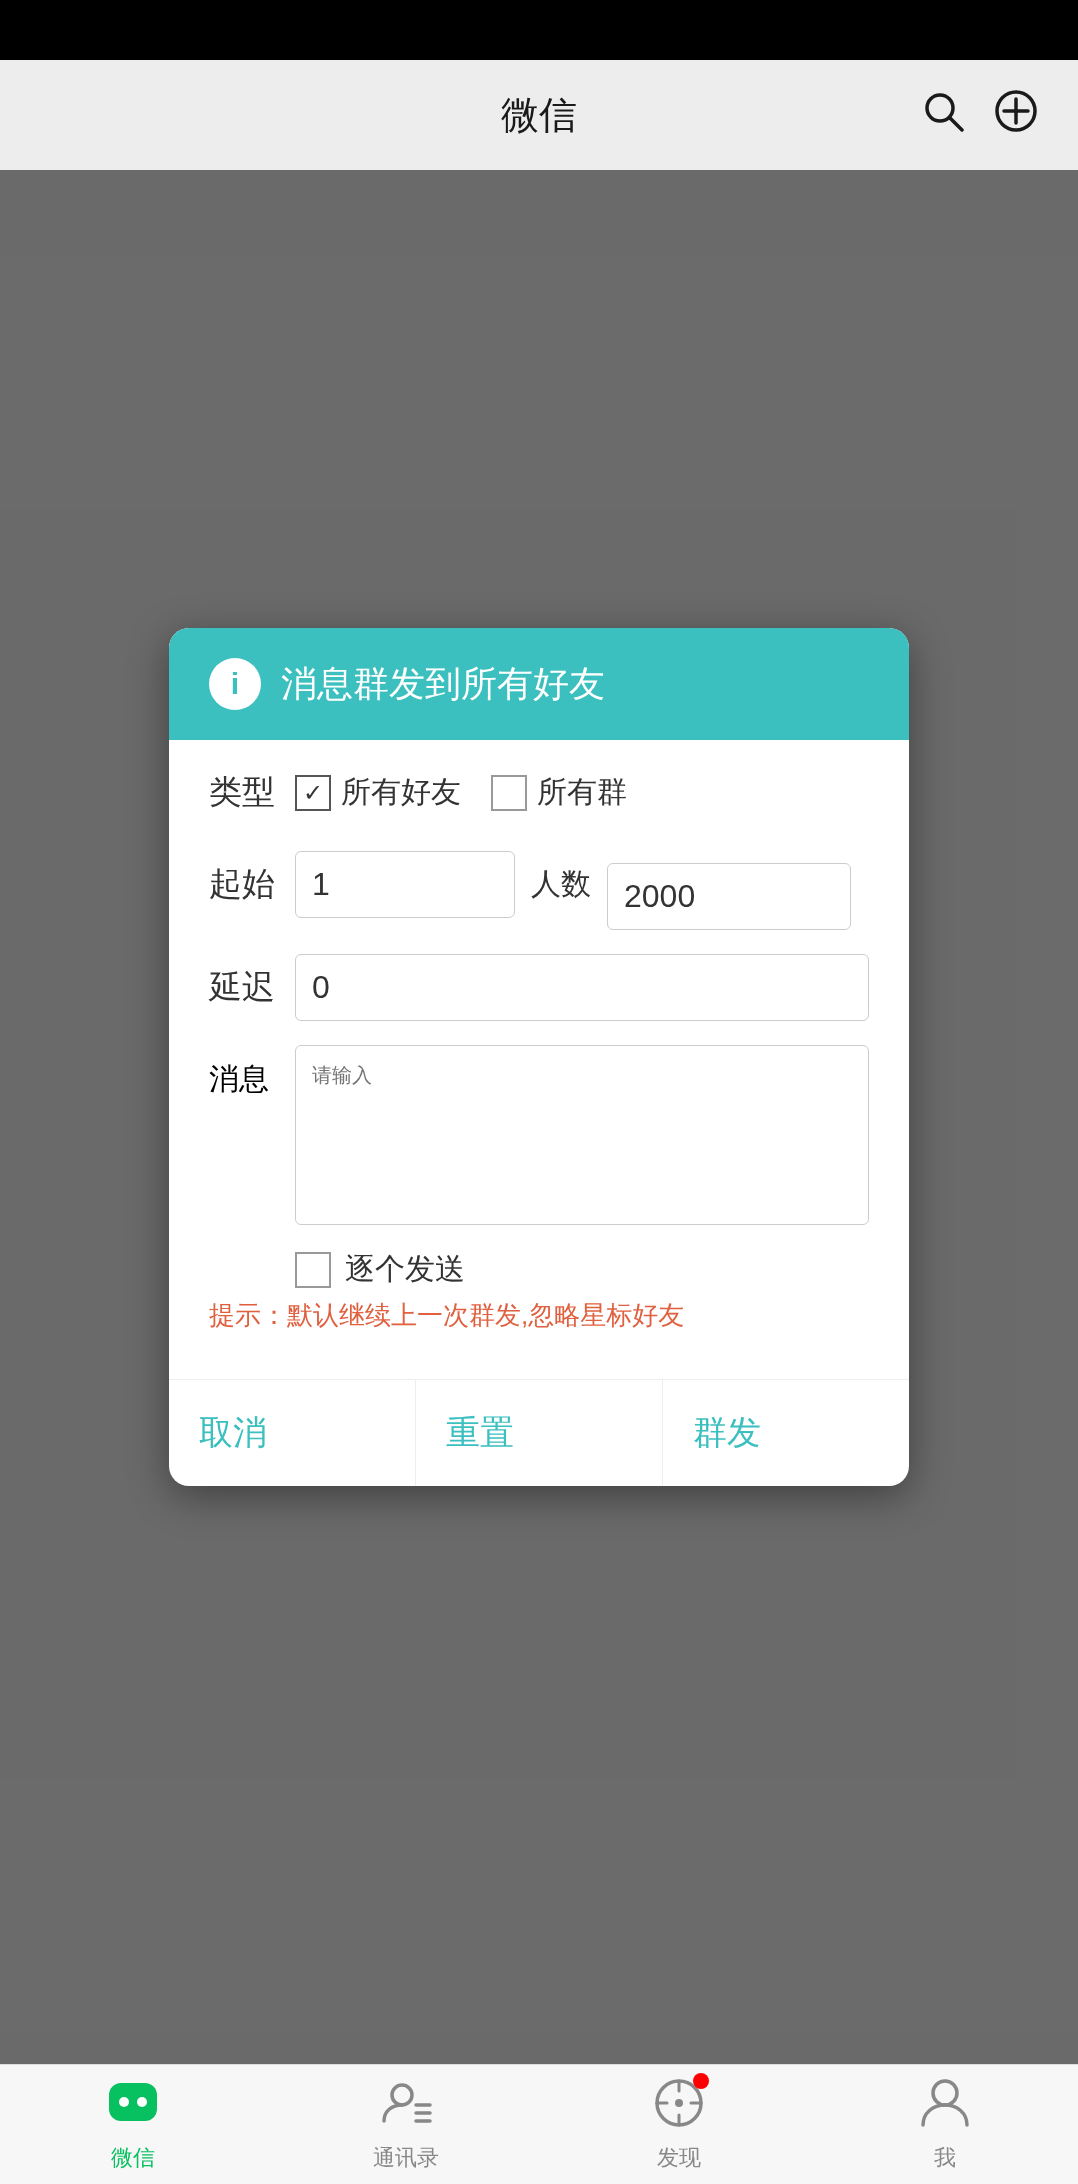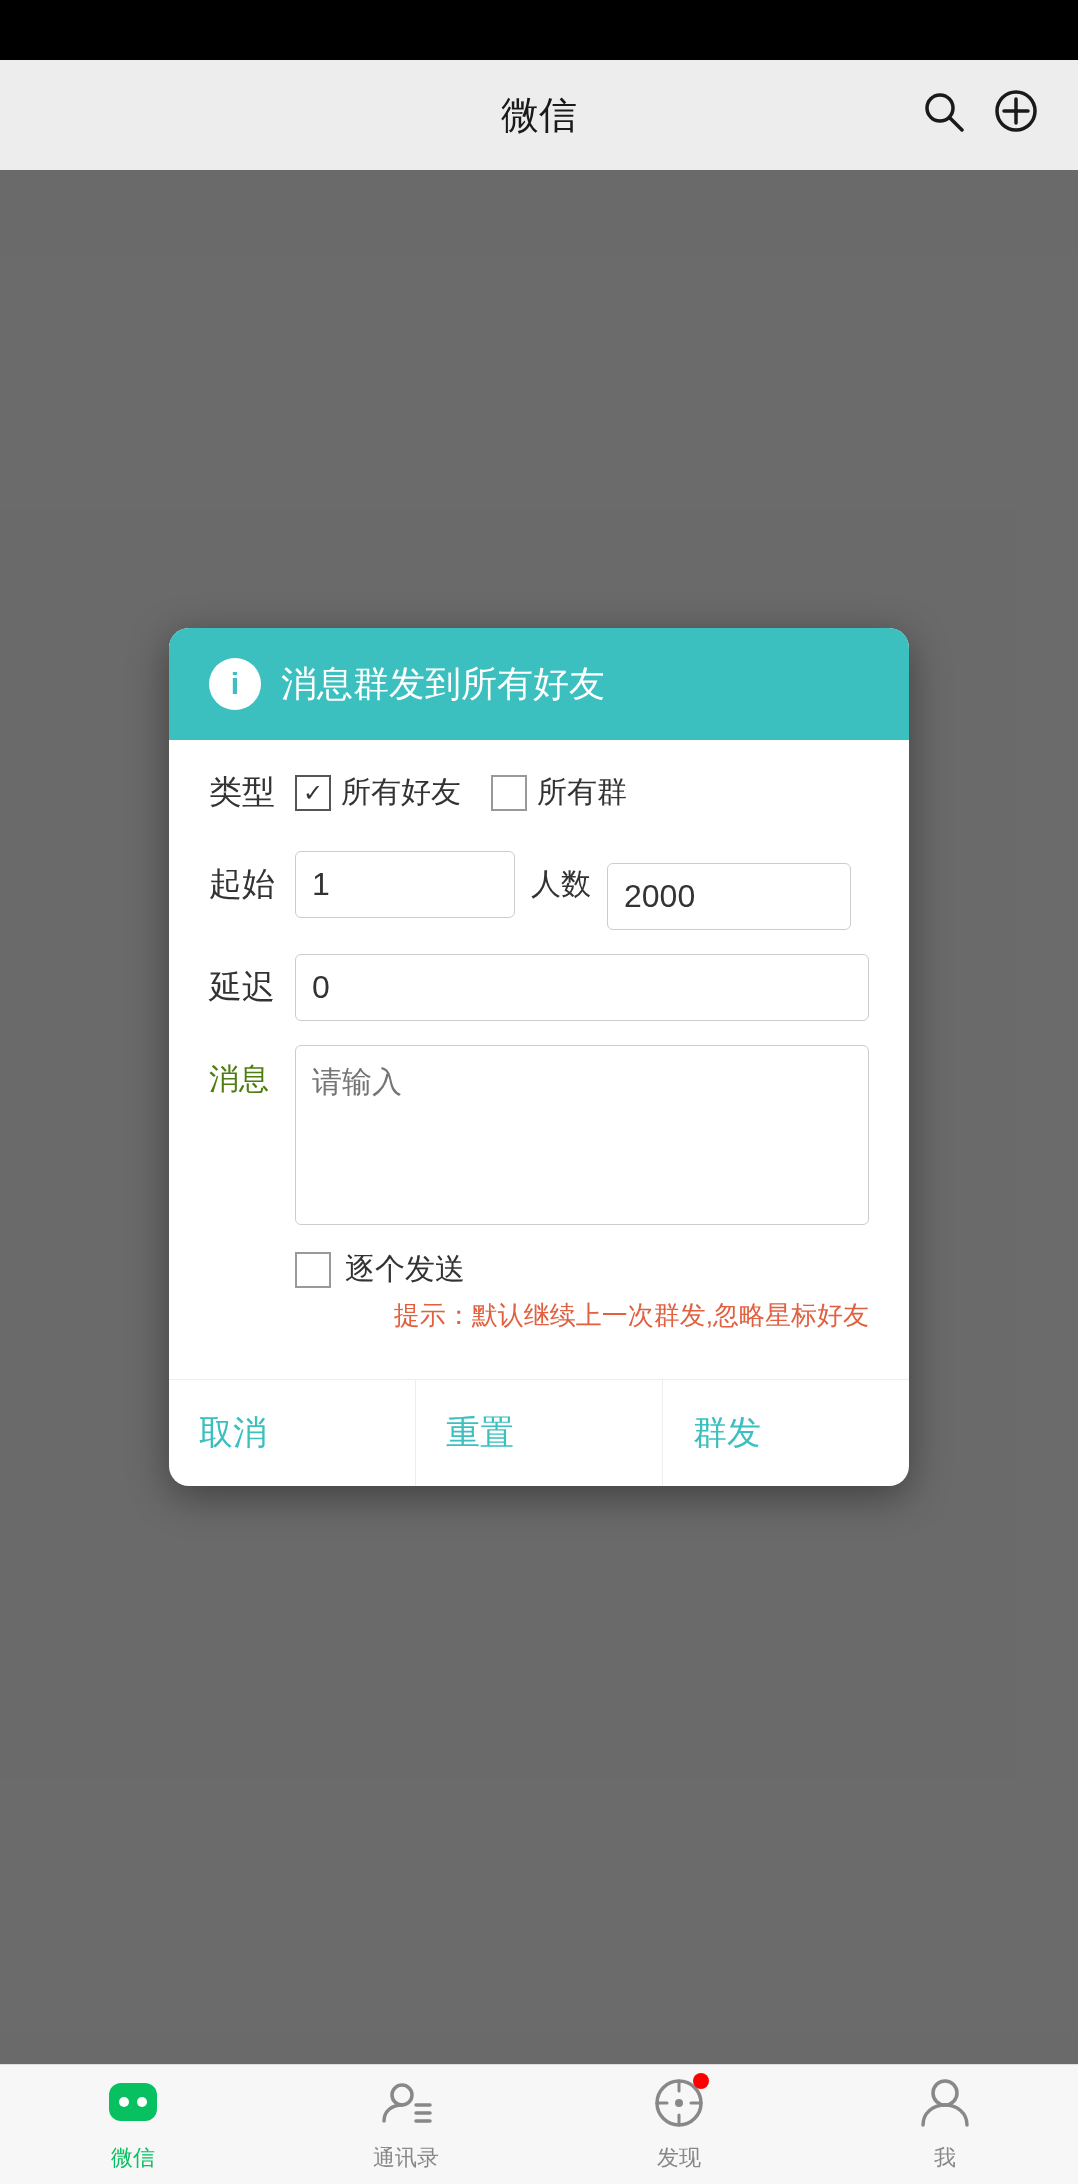--- a/index.html
+++ b/index.html
@@ -227,49 +227,48 @@
     }
 
     .textarea-row {
       display: flex;
       align-items: flex-start;
       margin-bottom: 24px;
       gap: 16px;
     }
     .textarea-label {
       font-size: 30px;
-      color: #4d7c0f;
+      color: #000000;
       min-width: 70px;
       flex-shrink: 0;
       padding-top: 14px;
     }
     .form-textarea {
       flex: 1;
       border: 1px solid #ccc;
       border-radius: 6px;
       padding: 16px;
-      font-size: 30px;
+      font-size: 20px;
       color: #999;
       height: 180px;
       resize: none;
       outline: none;
       font-family: inherit;
     }
 
     .send-one-row {
       display: flex;
       align-items: center;
       gap: 14px;
       margin-bottom: 8px;
       padding-left: 86px;
     }
 
     .hint-row {
       padding: 0 0 16px 0;
-      text-align: right;
     }
     .hint-text {
       font-size: 26px;
       color: #e06040;
     }
 
     .dialog-footer {
       display: flex;
       border-top: 1px solid #eee;
     }

